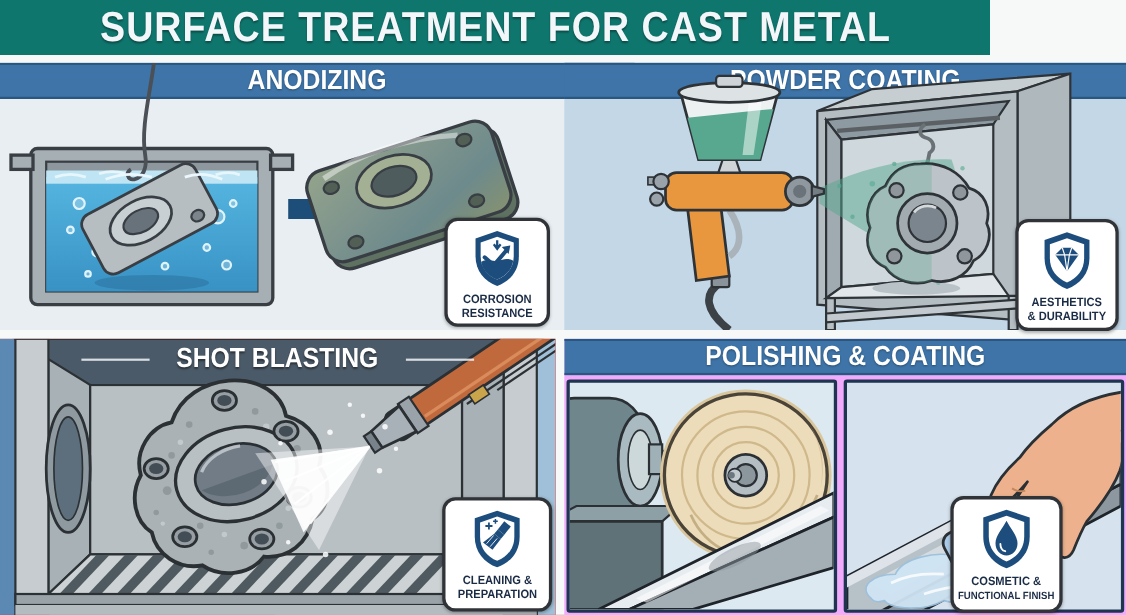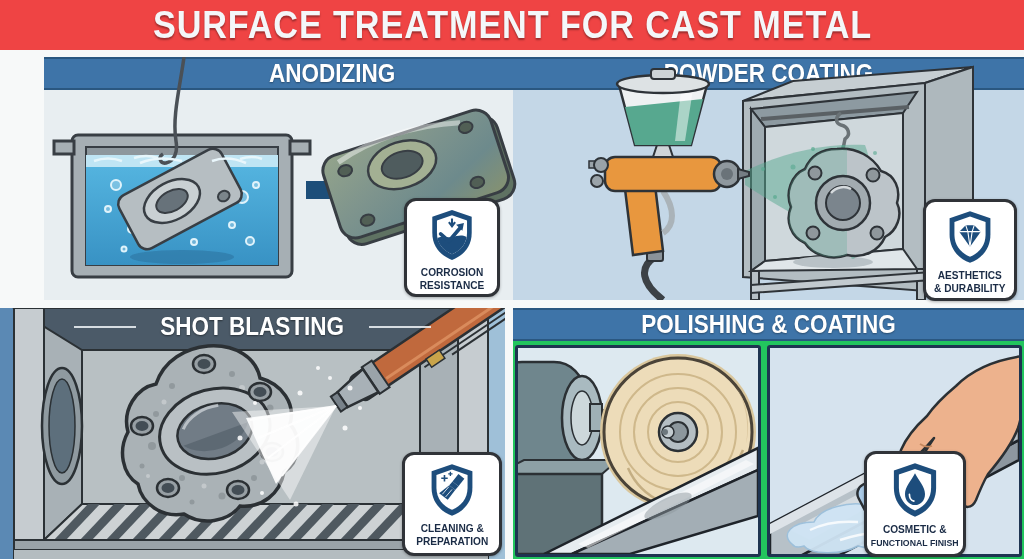--- a/index.html
+++ b/index.html
@@ -1,26 +1,26 @@
 <!DOCTYPE html>
 <html><head>
 <meta charset="utf-8">
 <style>
   html,body{margin:0;padding:0;background:#222;}
   .stage{position:relative;width:1024px;height:559px;background:#f7f9f9;overflow:hidden;
          font-family:"Liberation Sans",sans-serif;}
-  .title-band{position:absolute;left:0;top:0;width:1024px;height:50px;background:#ef4444;
+  .title-band{position:absolute;left:0;top:0;width:900px;height:50px;background:#0f766e;
               display:flex;align-items:center;justify-content:center;z-index:4;}
   .title-band span{color:#f4f7f9;font-size:38px;font-weight:800;letter-spacing:1px;
                    transform:scaleX(.9);white-space:nowrap;text-shadow:0 2px 2px rgba(0,0,0,.35);}
   .panel{position:absolute;overflow:hidden;}
-  .p1{left:0;top:57px;width:577px;height:243px;background:#e8eef1;margin-left:44px;}
+  .p1{left:0;top:57px;width:577px;height:243px;background:#e8eef1;}
   .p2{left:513px;top:57px;width:511px;height:243px;background:#c4d7e7;}
   .p3{left:0;top:308px;width:505px;height:251px;background:#b91c1c;}
-  .p4{left:513px;top:308px;width:511px;height:251px;background:#22c55e;}
+  .p4{left:513px;top:308px;width:511px;height:251px;background:#f0abfc;}
   .banner{position:absolute;left:0;top:0;right:0;height:33px;background:#3e74a8;
           border-top:2px solid #2a5780;border-bottom:2px solid #2a5780;box-sizing:border-box;
           display:flex;align-items:center;justify-content:center;z-index:1;}
   .banner span{color:#fff;font-size:25px;font-weight:800;transform:scaleX(.9);
                white-space:nowrap;text-shadow:0 1px 2px rgba(0,0,0,.35);}
   .art{position:absolute;left:0;top:0;z-index:2;display:block;}
   .p3-header{position:absolute;top:4px;left:0;right:0;display:flex;align-items:center;
              justify-content:center;gap:14px;z-index:3;}
   .p3-header .rule{width:62px;height:2px;background:rgba(240,245,248,.85);}
   .p3-header span{color:#fff;font-size:25px;font-weight:800;transform:scaleX(.9);

